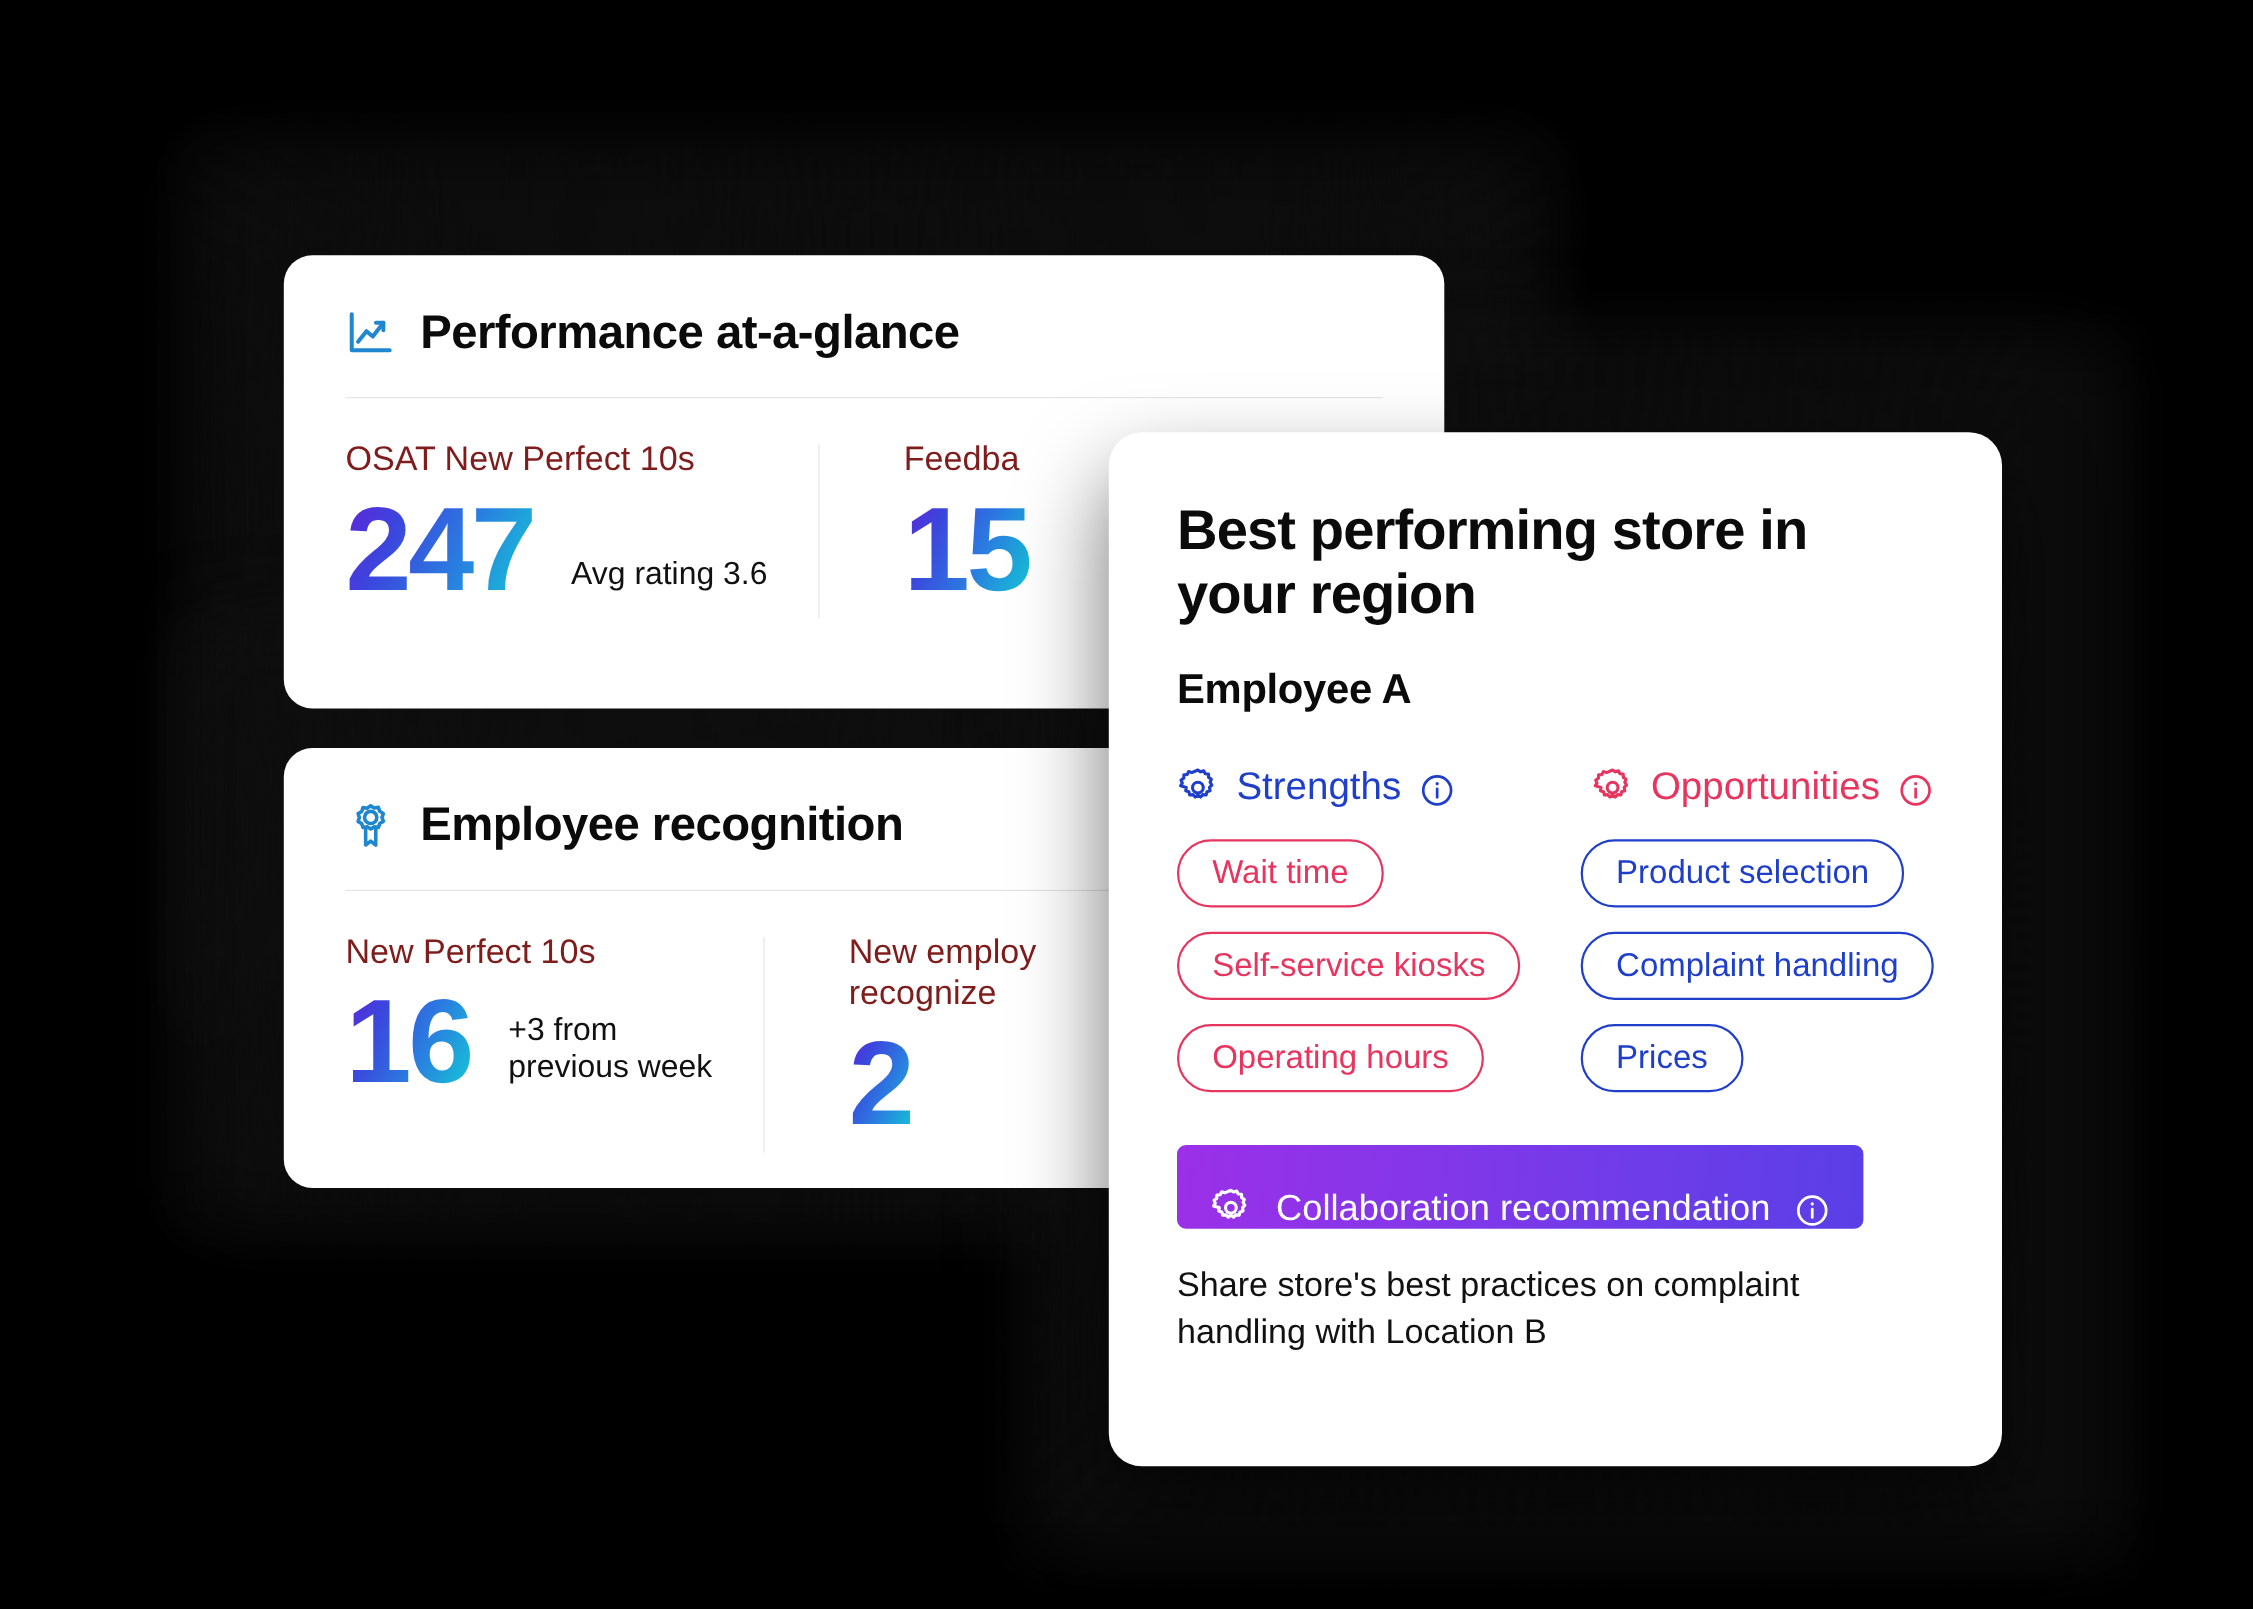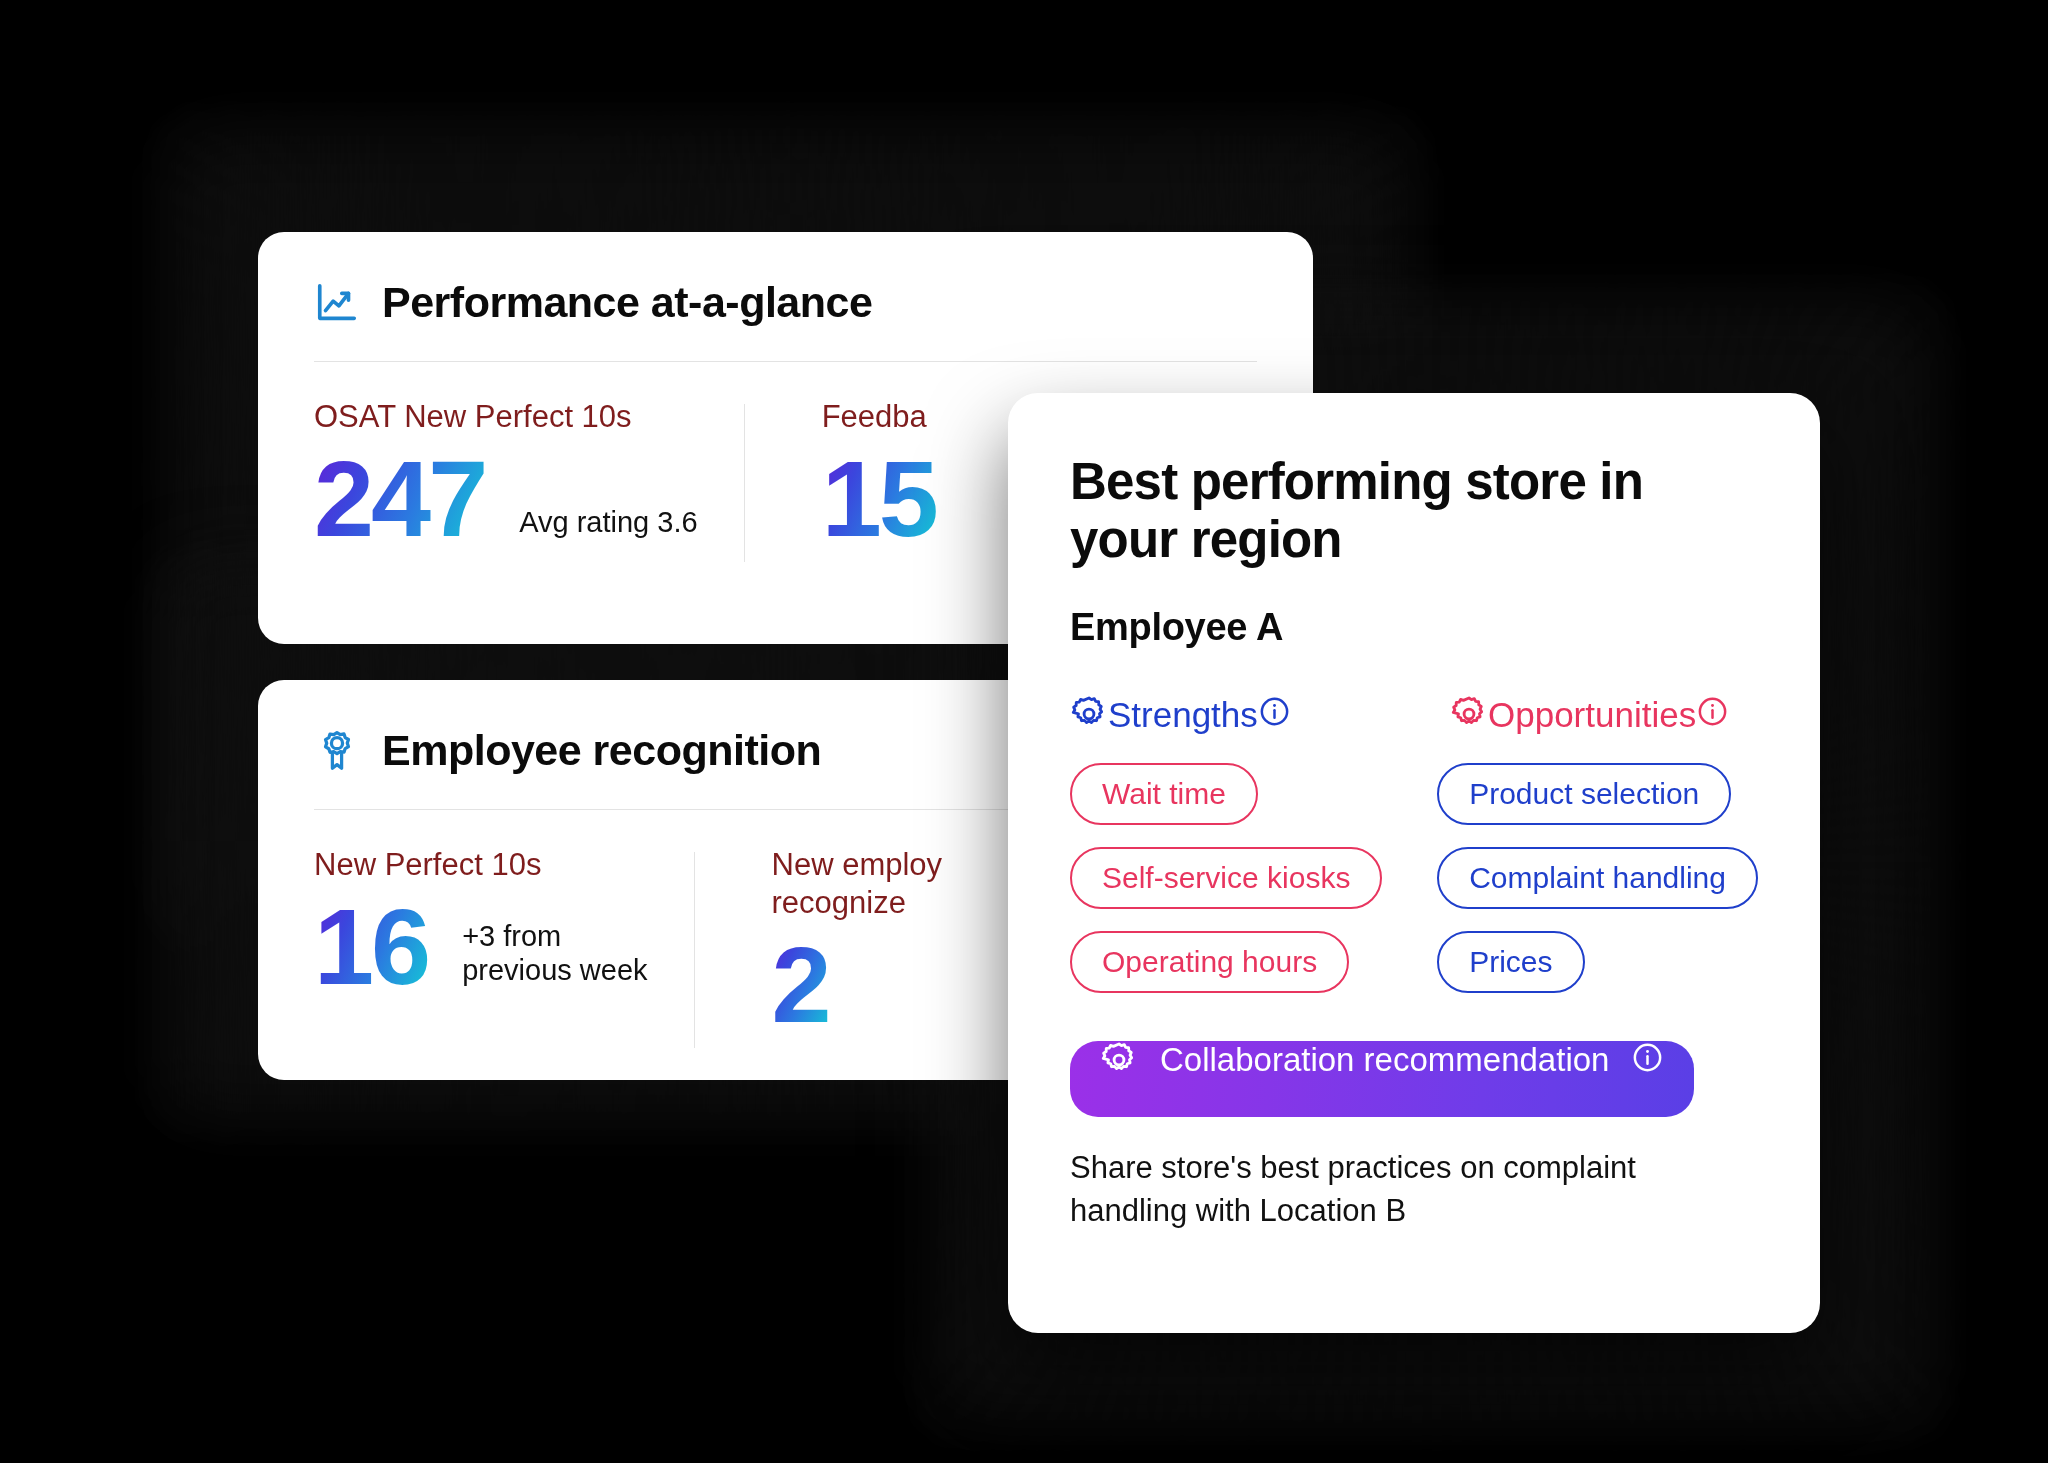--- a/index.html
+++ b/index.html
@@ -59,39 +59,39 @@
   .icon-blue { color:#1f86d0; flex:0 0 auto; }
 
   
   .best-inner { padding:60px 62px 0 62px; }
   .best-title {
     font-size:51px; font-weight:700; color:#0b0b0b; line-height:1.13; letter-spacing:-.8px;
   }
   .best-sub { font-size:38px; font-weight:700; color:#0b0b0b; margin-top:38px; letter-spacing:-.3px; }
 
   .col-heads { display:flex; margin-top:46px; }
-  .col-head { display:flex; align-items:flex-start; }
+  .col-head { display:flex; align-items:flex-end; gap:16px; }
   .col-head:first-child { width:380px; }
   .col-head .ttl { font-size:35px; font-weight:400; }
   .strength-c { color:#1f3fcb; }
   .opp-c { color:#e8355f; }
 
   .chip-cols { display:flex; margin-top:28px; }
   .chip-col:first-child { width:380px; }
   .chip {
     display:inline-flex; align-items:center; justify-content:center;
     height:62px; padding:0 30px; border-radius:34px; font-size:30px;
     border:2px solid currentColor; margin-bottom:22px; white-space:nowrap;
   }
   .chip.s { color:#1f3fcb; }
   .chip.o { color:#e8355f; }
 
   .rec-btn {
-    display:flex; align-items:flex-start; gap:22px; margin:26px 62px 0 62px;
-    height:76px; padding:0 30px; border-radius:28px; color:#fff;
+    display:flex; align-items:flex-end; gap:22px; margin:26px 62px 0 62px;
+    height:76px; padding:0 30px; border-radius:8px; color:#fff;
     background:linear-gradient(95deg,#9b30e8 0%,#8636e8 32%,#6f3ce9 66%,#5a3fe6 100%);
     font-size:33px; border:none; cursor:pointer;
     font-family:"Liberation Sans", sans-serif;
   }
   .rec-btn .lbl { flex:1 1 auto; text-align:left; }
 
   .rec-note {
     margin:30px 62px 0 62px; font-size:31px; color:#111; line-height:1.38;
   }
 

